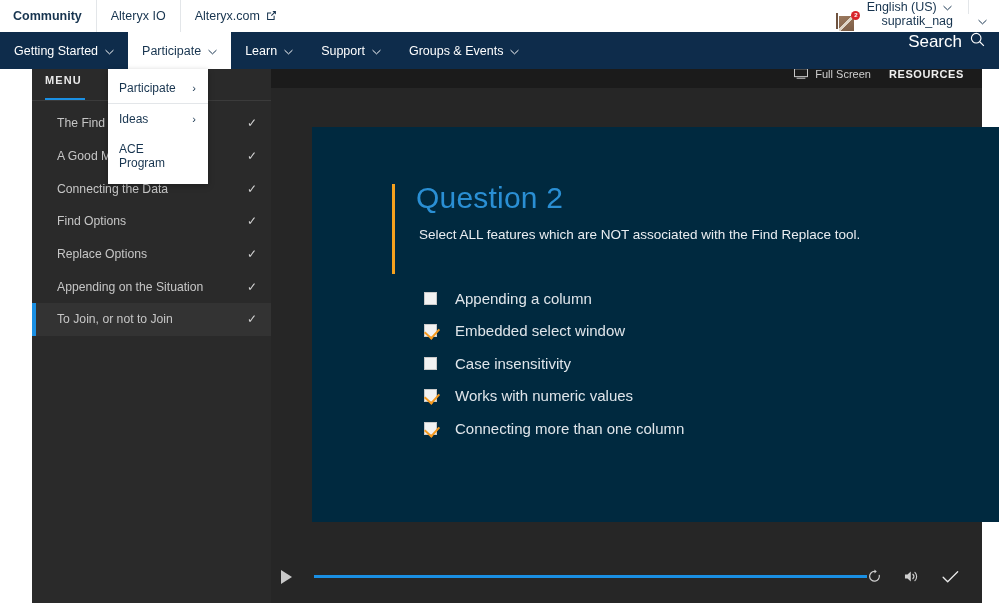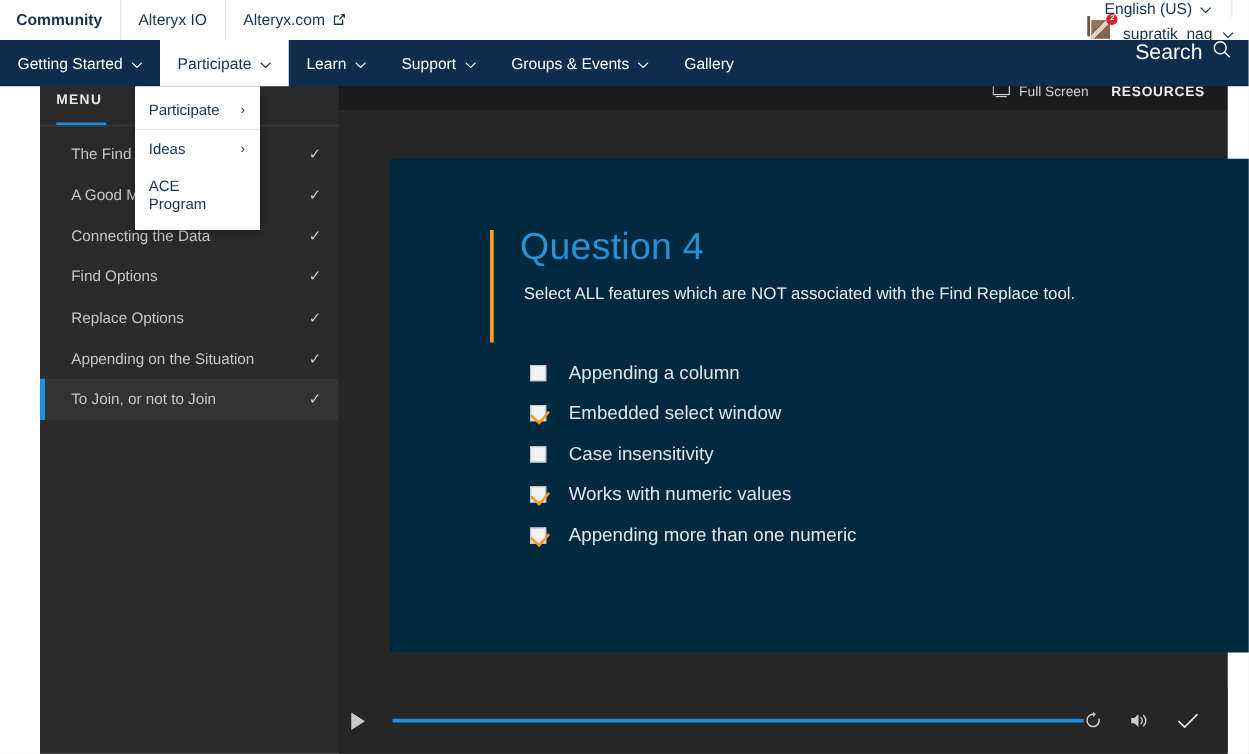--- a/index.html
+++ b/index.html
@@ -27,22 +27,22 @@
   .util-item.no-border { border-right:none; }
   .ext-icon { margin-left:6px; display:inline-flex; }
 
   .util-right { margin-left:auto; display:flex; align-items:center; height:32px;flex-direction:column; }
   .lang-sel {
     font-size:12.5px; color:#17344f; display:flex; align-items:center;
     gap:6px; padding:0 16px; height:32px; border-right:1px solid #e3e6e9;
     cursor:pointer; white-space:nowrap;
   }
   .user-sel {
-    font-size:12.5px; color:#17344f; display:flex; align-items:flex-end;
-    gap:8px; padding:0 12px 0 16px; height:32px; cursor:pointer; white-space:nowrap;
+    font-size:12.5px; color:#17344f; display:flex; align-items:flex-start;
+    gap:25px; padding:0 12px 0 16px; height:32px; cursor:pointer; white-space:nowrap;
   }
   .avatar-wrap { position:relative; width:20px; height:20px; }
   .avatar {
     width:20px; height:20px; background:#8a6a52;
     border:1px solid #6f5340; position:relative; overflow:hidden;
   }
   .avatar::after{
     content:""; position:absolute; left:2px; top:2px; width:15px; height:15px;
     background:
       linear-gradient(135deg, transparent 42%, #ded4c6 42%, #ded4c6 56%, transparent 56%),
@@ -255,23 +255,20 @@
           </svg>
       </span>
     </div>
     <div class="nav-item">
       <span>Groups &amp; Events</span>
       <span>
         <svg width="9" height="6" viewBox="0 0 10 6">
             <path d="M0.6 0.9 5 5.1 9.4 0.9" stroke="#ffffff" stroke-width="1.1" fill="none"></path>
           </svg>
       </span>
-    </div>
-    <div class="nav-item">
-      <span>Gallery</span>
     </div>
     <div class="nav-search">
       <span>Search</span>
       <span>
         <svg width="15" height="15" viewBox="0 0 16 16">
           <circle cx="6.6" cy="6.6" r="5.1" stroke="#ffffff" stroke-width="1.2" fill="none"></circle>
           <line x1="10.4" y1="10.4" x2="14.8" y2="14.8" stroke="#ffffff" stroke-width="1.2"></line>
         </svg>
       </span>
     </div>
@@ -333,21 +330,21 @@
         <div class="side-item active">
           <span class="side-label">To Join, or not to Join</span>
           <span class="side-check">✓</span>
         </div>
       </div>
     </div>
 
     <div class="quiz-area">
       <div class="quiz-panel">
         <div class="q-accent"></div>
-        <div class="q-title">Question 4</div>
+        <div class="q-title">Question 2</div>
         <div class="q-sub">Select ALL features which are NOT associated with the Find Replace tool.</div>
 
         <div class="options">
           <div class="option">
             <span class="cbx"></span>
             <span class="opt-label">Appending a column</span>
           </div>
           <div class="option">
             <span class="cbx checked"></span>
             <span class="opt-label">Embedded select window</span>
@@ -355,21 +352,21 @@
           <div class="option">
             <span class="cbx"></span>
             <span class="opt-label">Case insensitivity</span>
           </div>
           <div class="option">
             <span class="cbx checked"></span>
             <span class="opt-label">Works with numeric values</span>
           </div>
           <div class="option">
             <span class="cbx checked"></span>
-            <span class="opt-label">Appending more than one numeric</span>
+            <span class="opt-label">Connecting more than one column</span>
           </div>
         </div>
       </div>
     </div>
 
     <div class="player">
       <div class="play-btn"></div>
       <div class="progress"></div>
       <div class="p-icons">
         <span class="p-icon">

